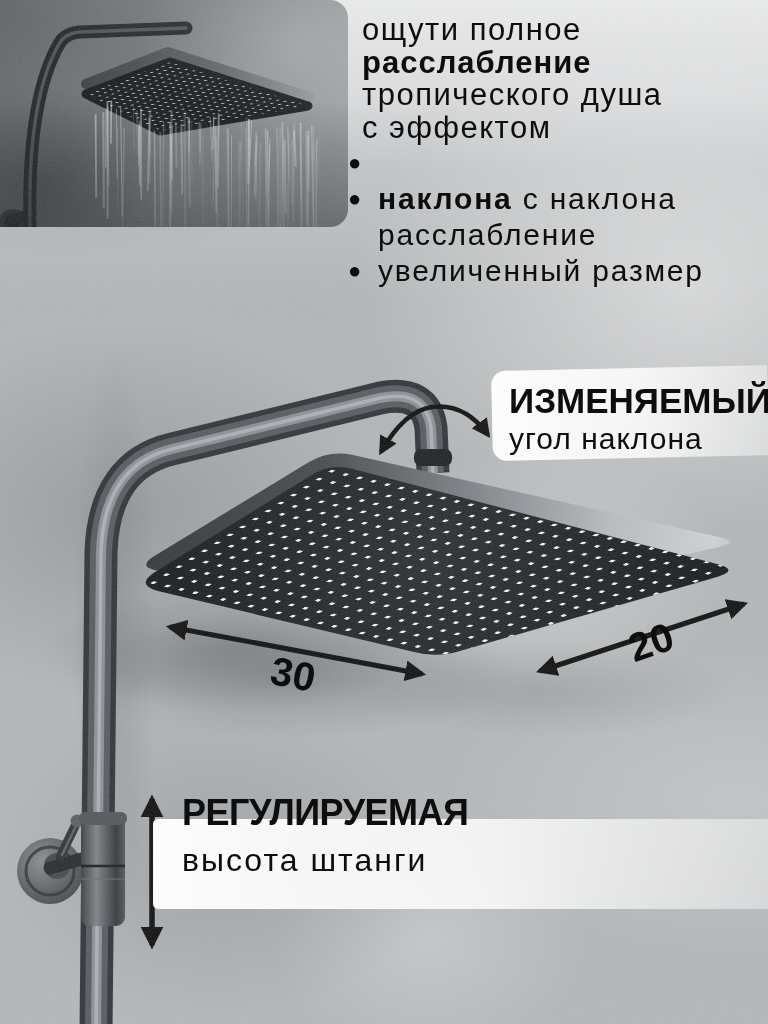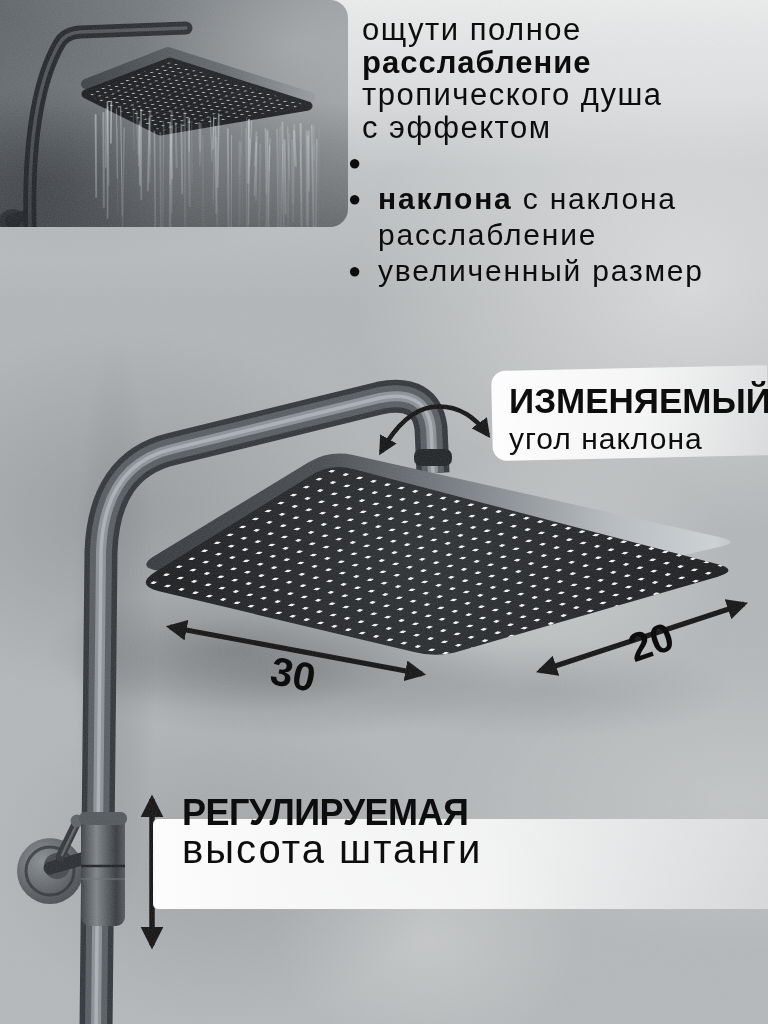--- a/index.html
+++ b/index.html
@@ -47,21 +47,21 @@
   .features{left:348px;top:145px;width:420px;list-style:none;margin:0;padding:0;font-size:30px;line-height:36px;letter-spacing:1.8px;}
   .features li{display:flex;align-items:flex-start;}
   .features .dot{width:30px;flex:0 0 30px;font-size:22px;line-height:36px;}
   .features .b{font-weight:700;}
   .callout .c-title{font-weight:700;}
   .angle{left:509px;top:382px;}
   .angle .c-title{font-size:35px;line-height:38px;letter-spacing:0px;}
   .angle .c-sub{font-size:30px;line-height:33px;letter-spacing:1px;margin-top:2px;}
   .height{left:182px;top:794px;}
   .height .c-title{font-size:36px;line-height:38px;letter-spacing:-0.5px;}
-  .height .c-sub{font-size:40px;line-height:34px;letter-spacing:2px;margin-top:0;}
+  .height .c-sub{font-size:32px;line-height:34px;letter-spacing:2px;margin-top:11px;}
   .dim{font-size:40px;font-weight:700;width:70px;text-align:center;}
   .dim30{left:258px;top:652px;transform:rotate(11deg);}
   .dim20{left:616px;top:620px;transform:rotate(-19deg);}
 </style>
 </head>
 <body>
 
 <div id="stage">
 
   <div class="wall"></div>

